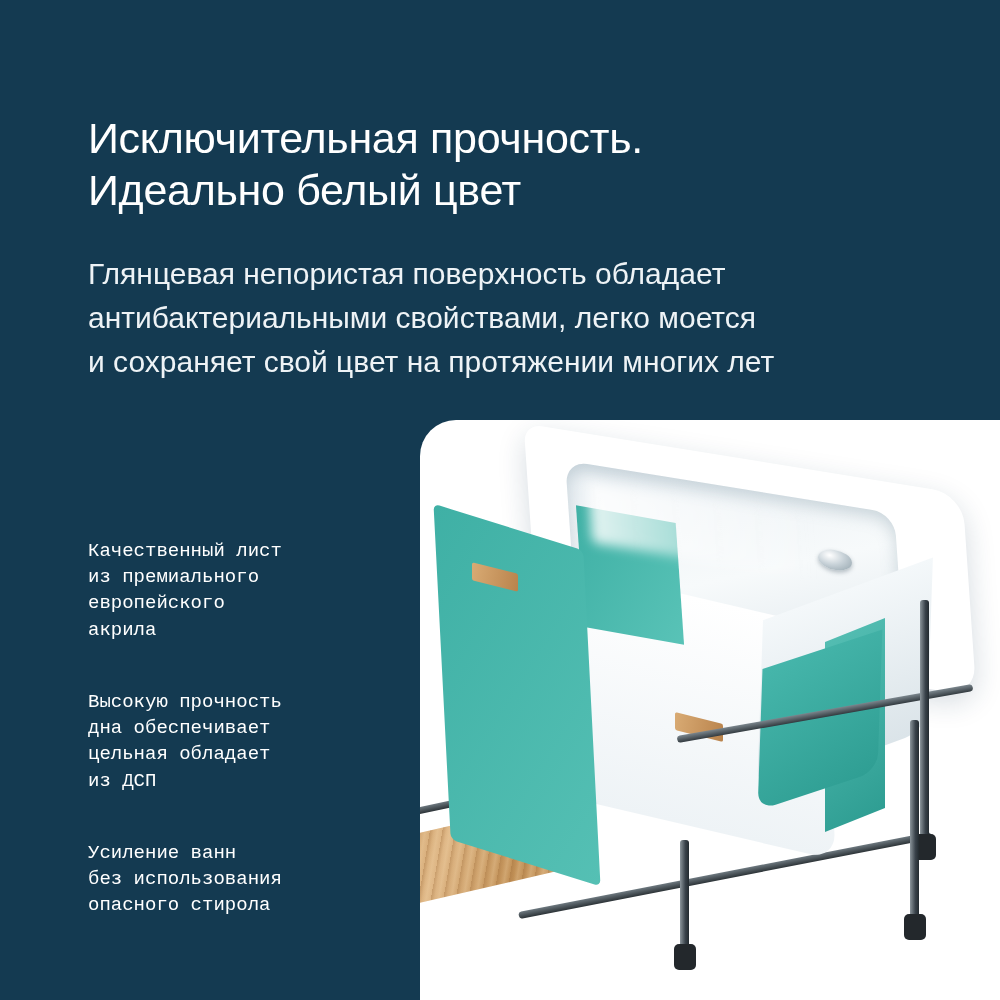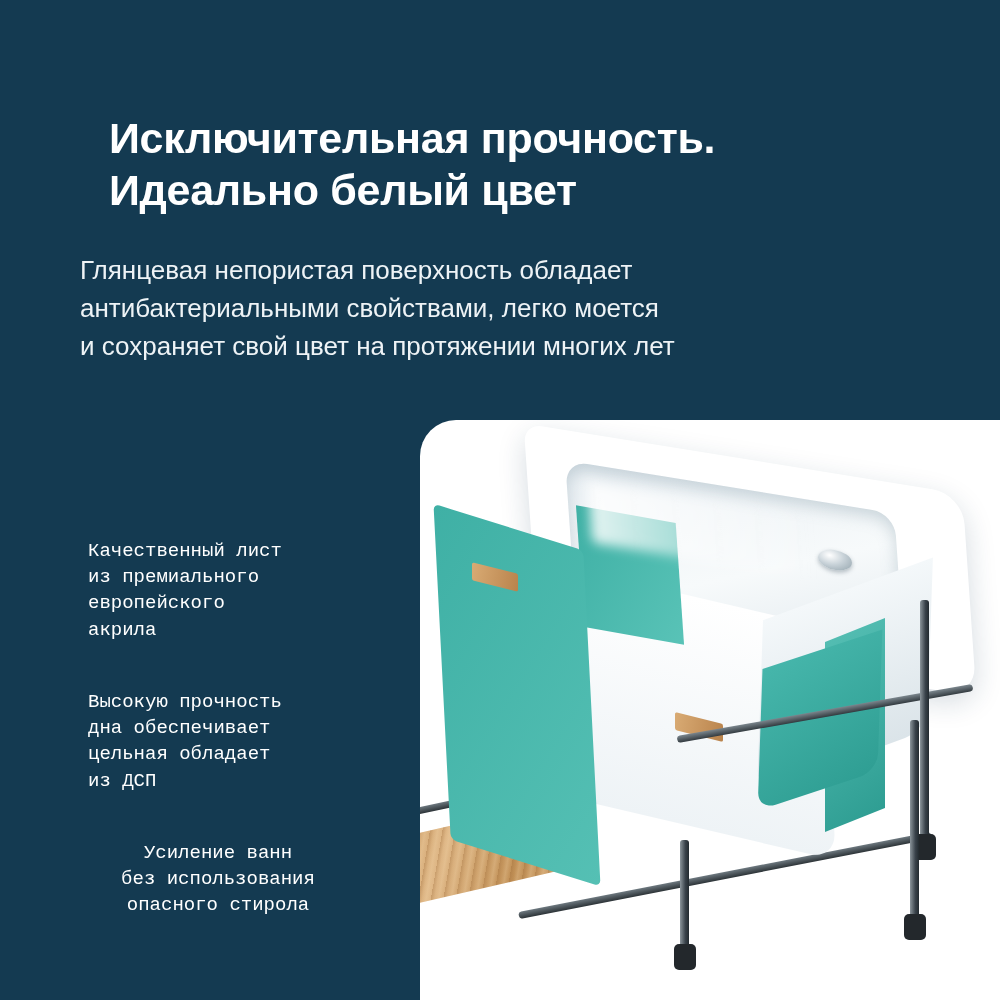--- a/index.html
+++ b/index.html
@@ -18,32 +18,31 @@
   }
 
   
   .headline {
     position: absolute;
     left: 88px;
     top: 112px;
     width: 840px;
     font-size: 43px;
     line-height: 1.22;
-    font-weight: 700;
+    font-weight: 400;
     letter-spacing: -0.3px;
     color: #ffffff;
     white-space: pre-line;
-    margin-left: 21px;
   }
   .subhead {
     position: absolute;
-    left: 80px;
+    left: 88px;
     top: 252px;
     width: 800px;
-    font-size: 26px;
+    font-size: 30px;
     line-height: 1.46;
     font-weight: 400;
     color: #eef3f6;
     white-space: pre-line;
   }
 
   
   .features {
     position: absolute;
     left: 88px;
@@ -51,21 +50,21 @@
     width: 260px;
   }
   .feature {
     font-size: 19px;
     line-height: 1.38;
     color: #ffffff;
     margin-bottom: 46px;
     white-space: pre-line;
     font-family: Liberation Mono, monospace;
   }
-  .feature:last-child { margin-bottom: 0; text-align: center; }
+  .feature:last-child { margin-bottom: 0; }
 
   
   .photo-panel {
     position: absolute;
     left: 420px;
     top: 420px;
     width: 580px;
     height: 580px;
     background: #ffffff;
     border-top-left-radius: 36px;

